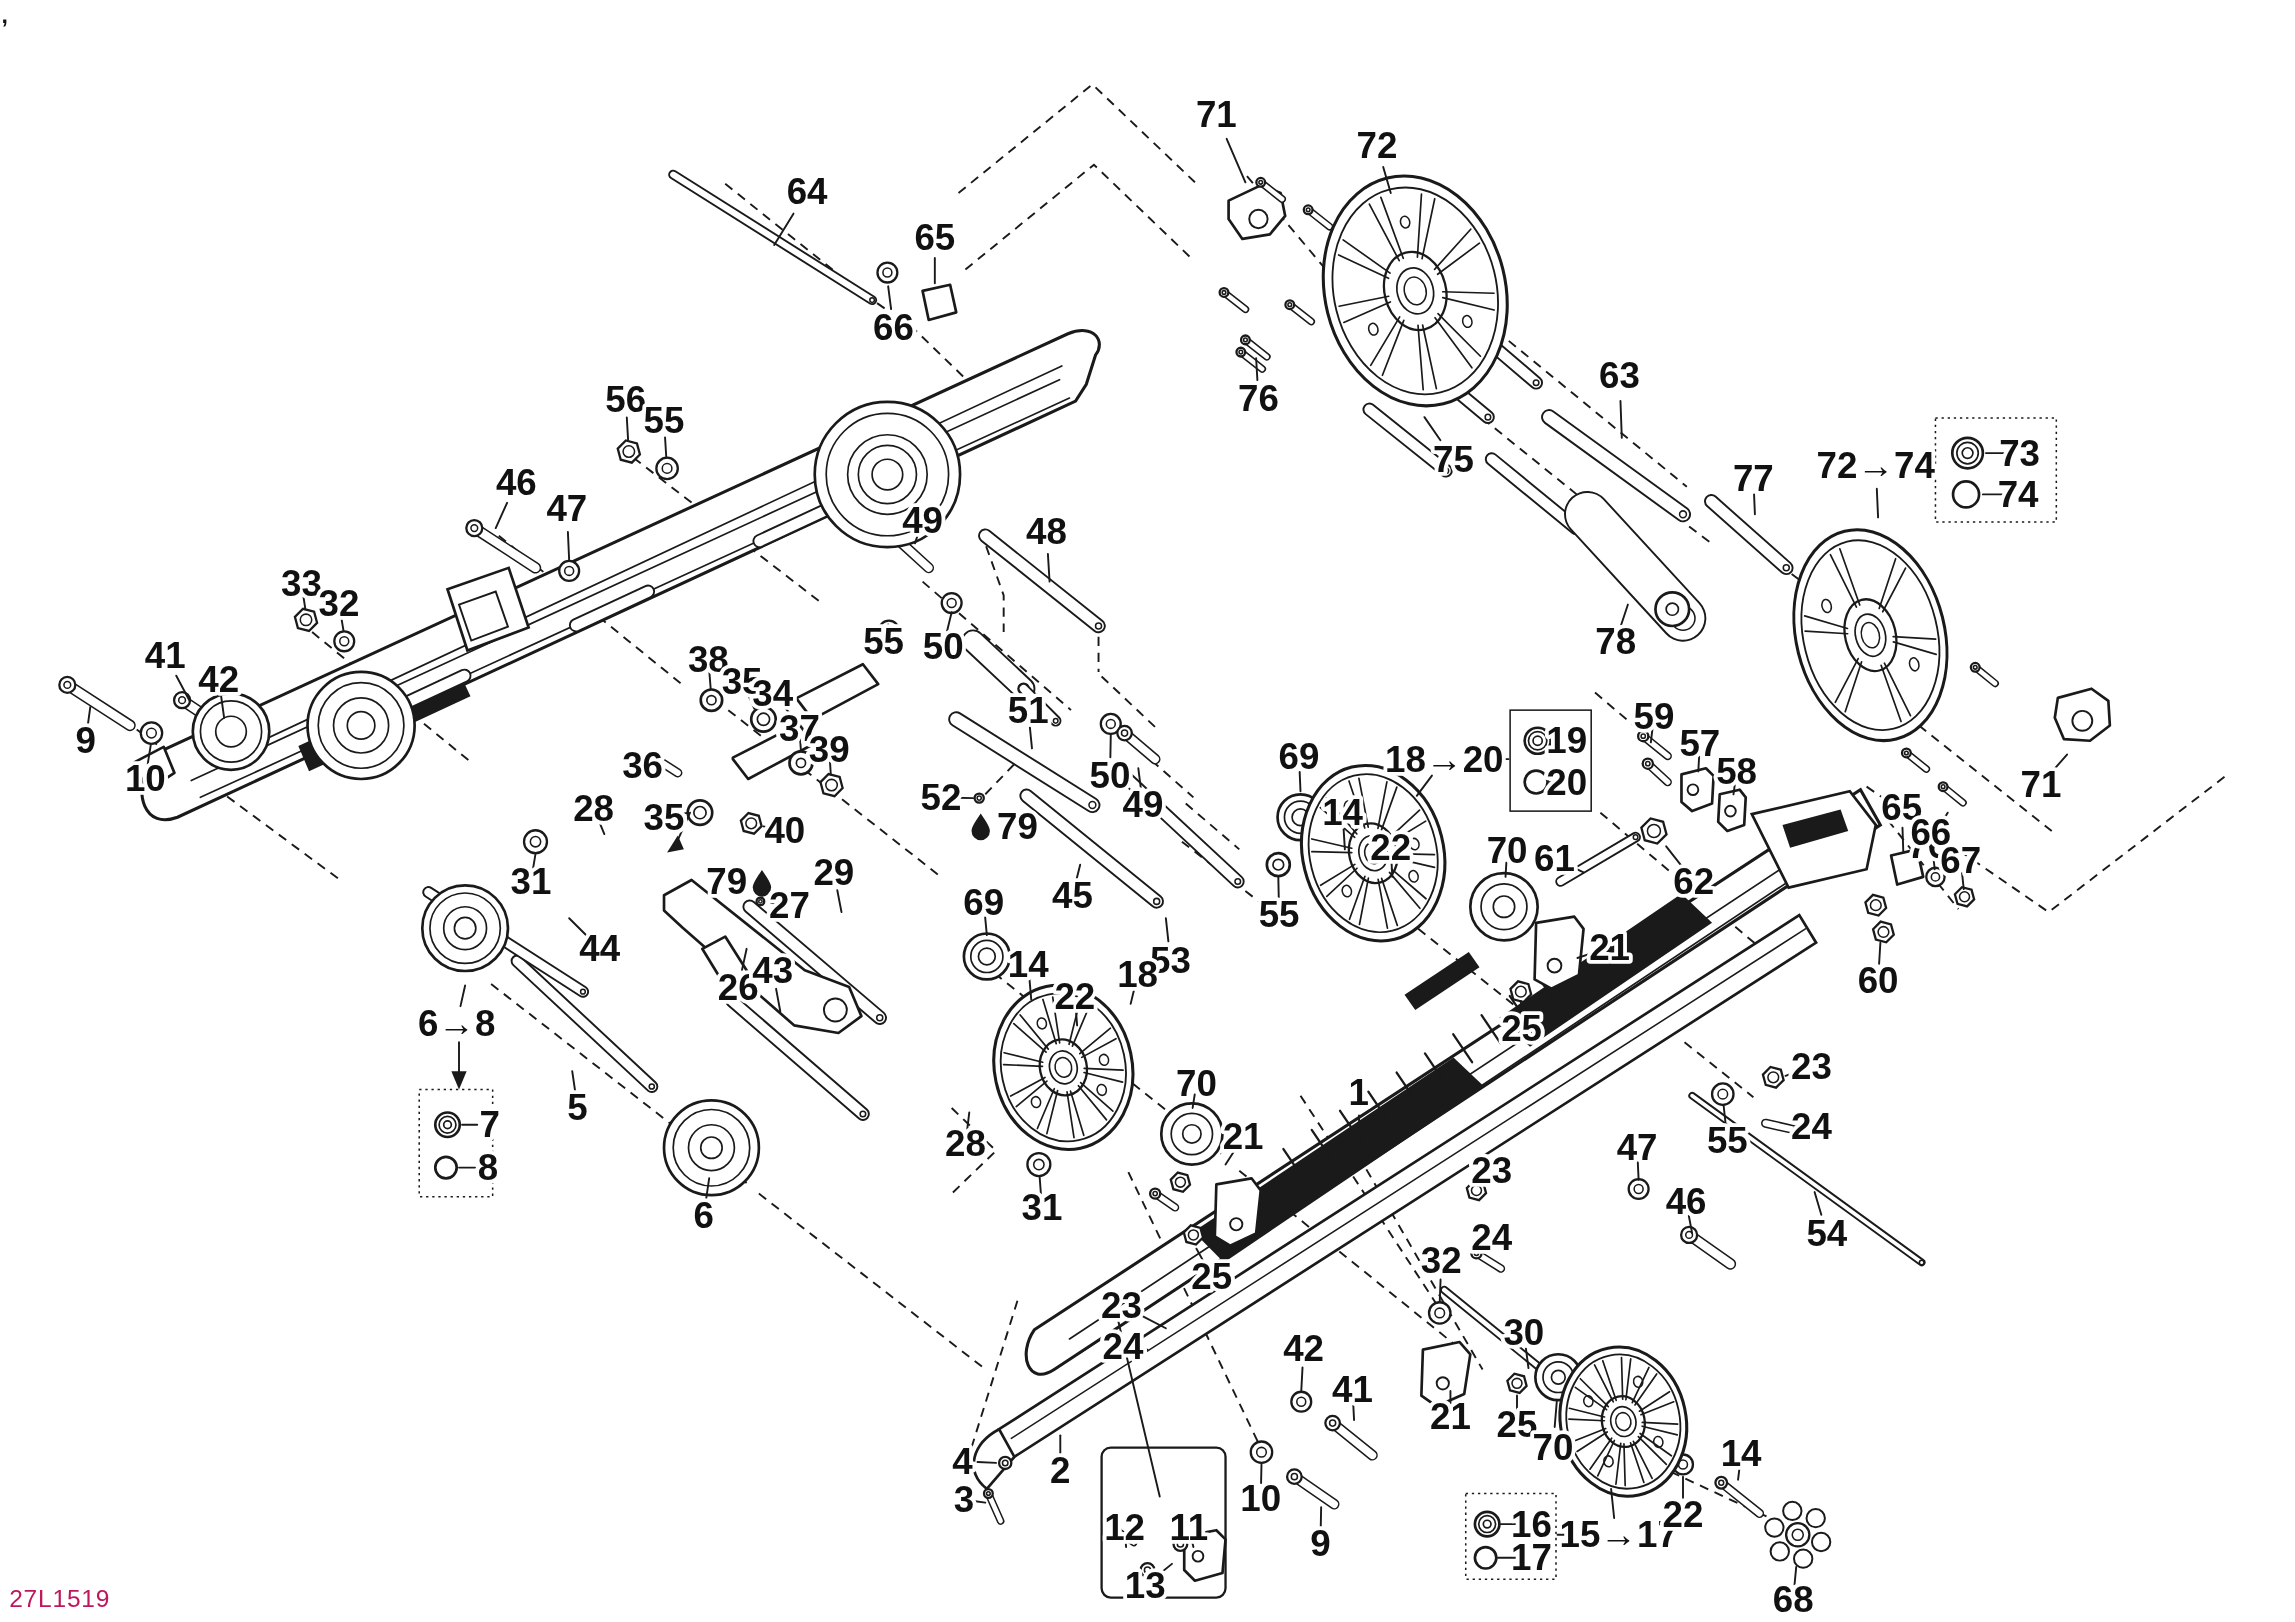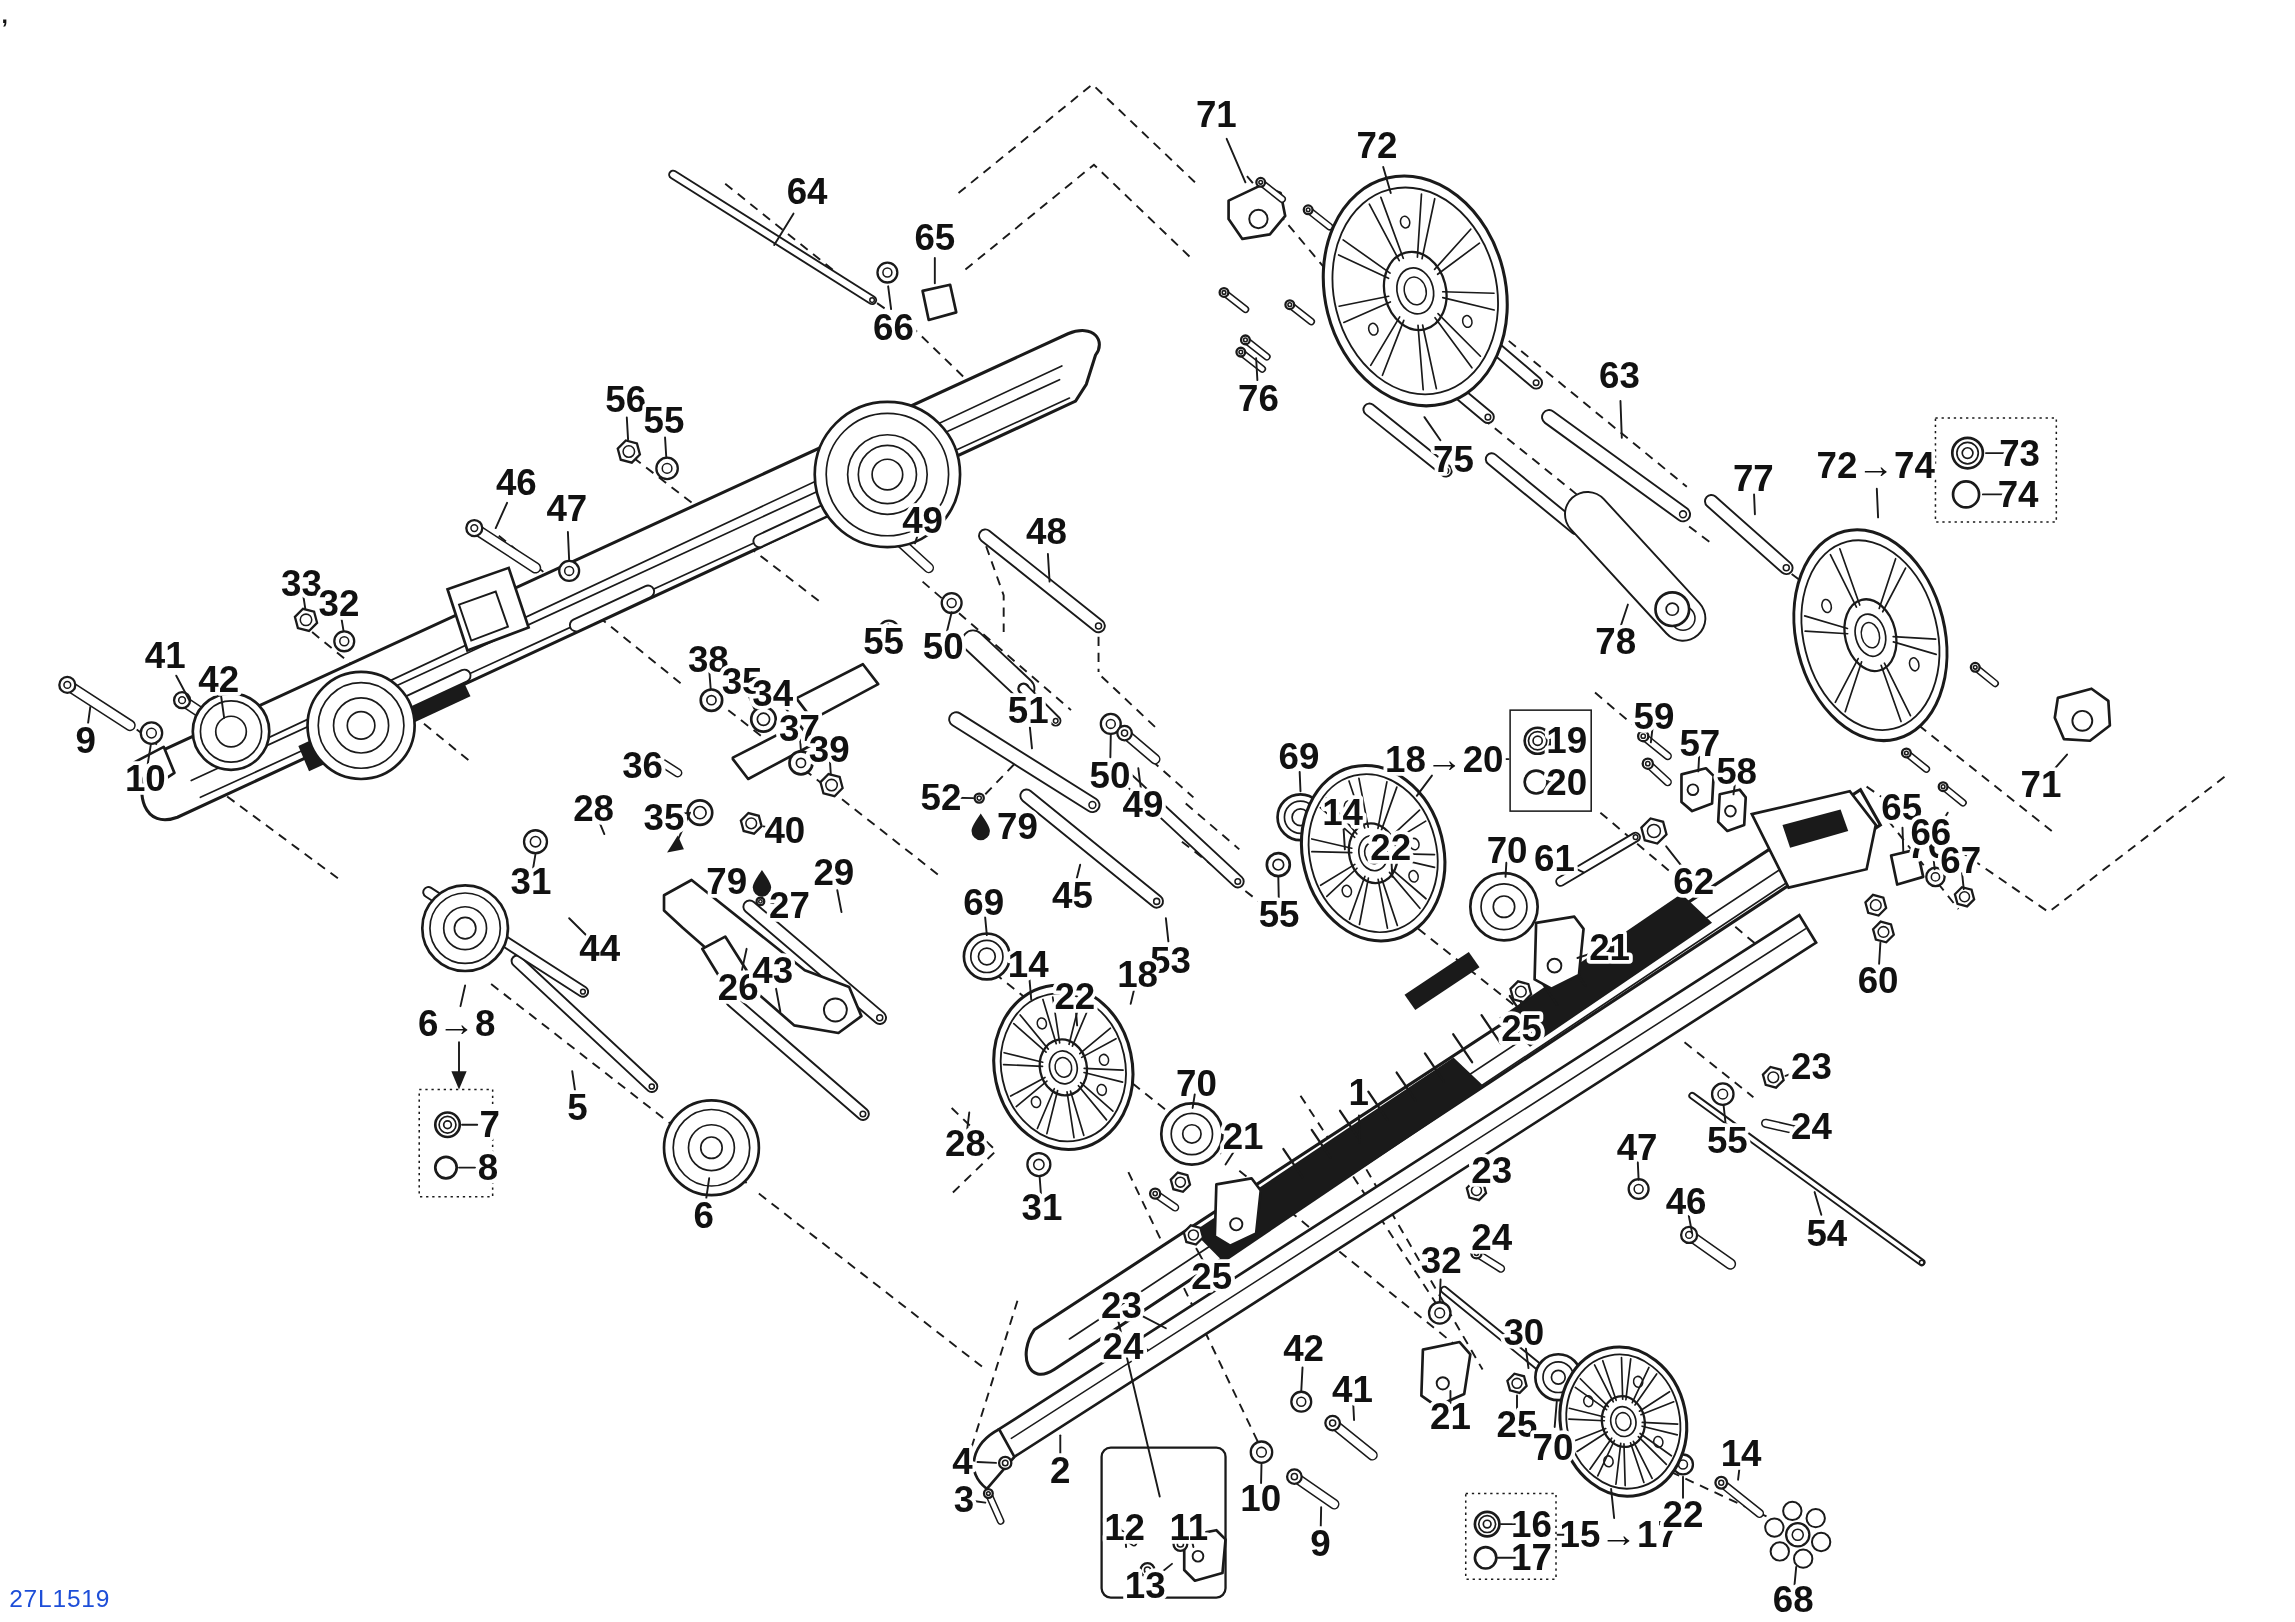--- a/index.html
+++ b/index.html
@@ -1,18 +1,18 @@
 <!DOCTYPE html>
 <html style="font-size:12.2px"><head>
 <meta charset="utf-8">
 <style>
   html,body{margin:0;padding:0;background:#ffffff;width:2295px;height:1623px;overflow:hidden;}
   #stage{position:relative;width:2295px;height:1623px;background:#fff;font-family:"Liberation Sans",sans-serif;}
   #diagram{position:absolute;left:0;top:0;}
-  .code{position:absolute;left:9.2px;top:1585px;font:400 24.5px "Liberation Sans",sans-serif;color:#1d4ed8;letter-spacing:0.8px;}
+  .code{position:absolute;left:9.2px;top:1585px;font:400 24.5px "Liberation Sans",sans-serif;color:#be185d;letter-spacing:0.8px;}
   .comma{position:absolute;left:1.5px;top:1.5px;font:700 23px "Liberation Sans",sans-serif;color:#111;}
   svg text.lbl{font:700 48px "Liberation Sans",sans-serif;fill:#111;paint-order:stroke;stroke:#ffffff;stroke-width:10px;stroke-linejoin:round;text-anchor:middle;}
 </style>
 </head>
 <body>
 
 <div id="stage">
   <svg id="diagram" width="2295" height="1623" viewBox="0 0 3000 2121" xmlns="http://www.w3.org/2000/svg">
     <g id="g-dashes">
         <polyline points="1630,230 1795,425" fill="none" stroke="#1a1a1a" stroke-width="2.5" stroke-dasharray="12 9"></polyline>

